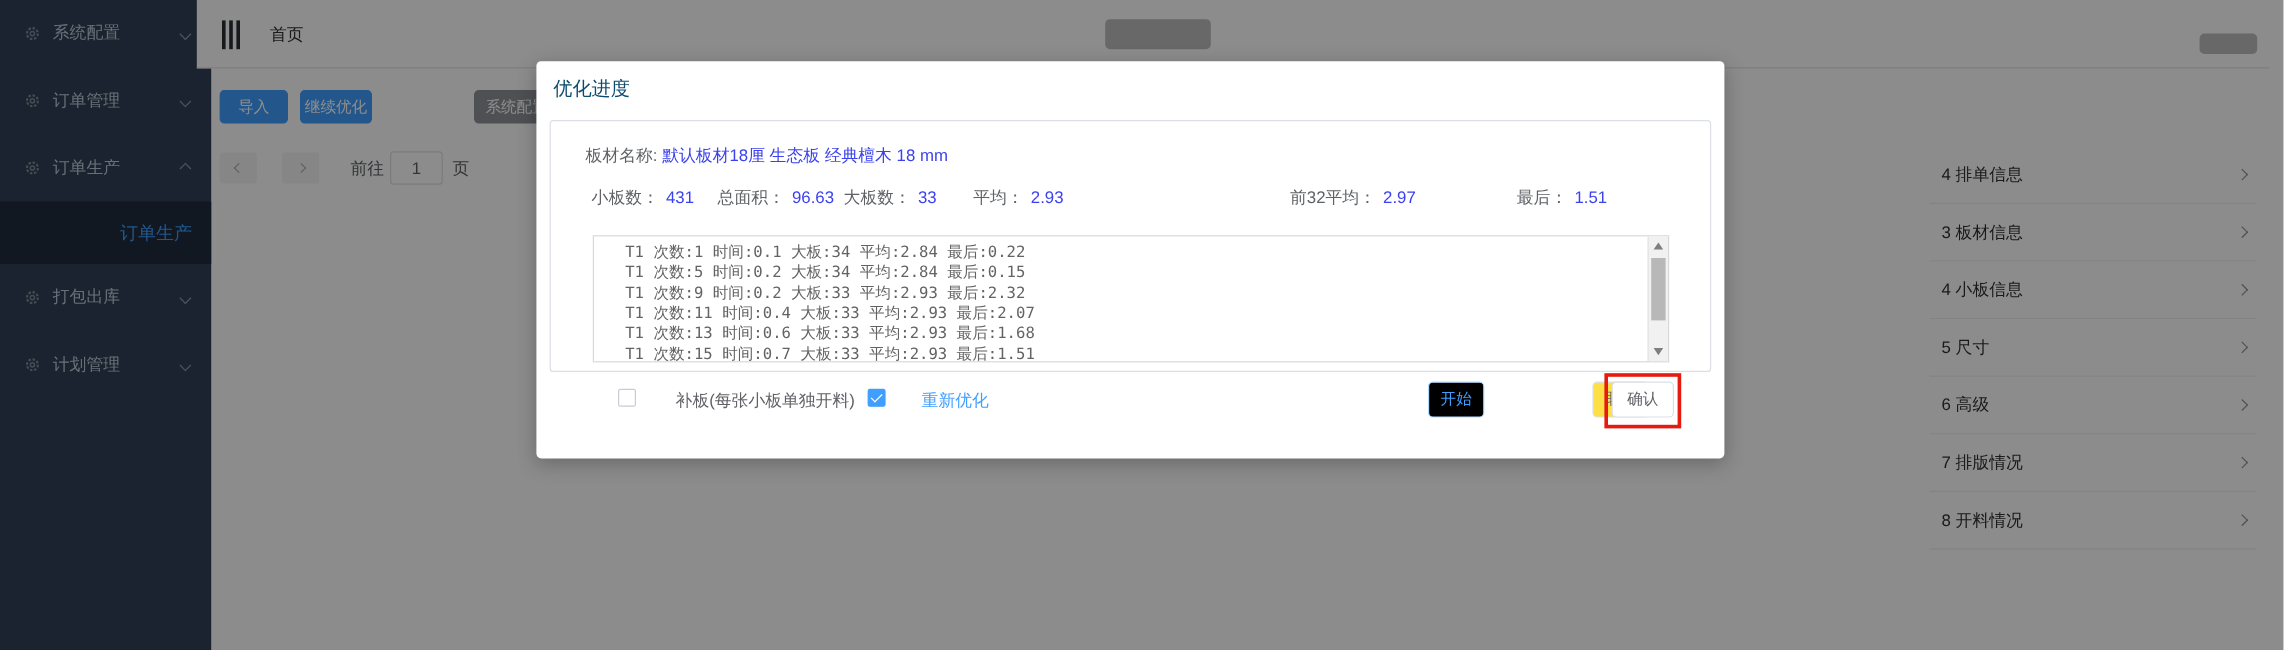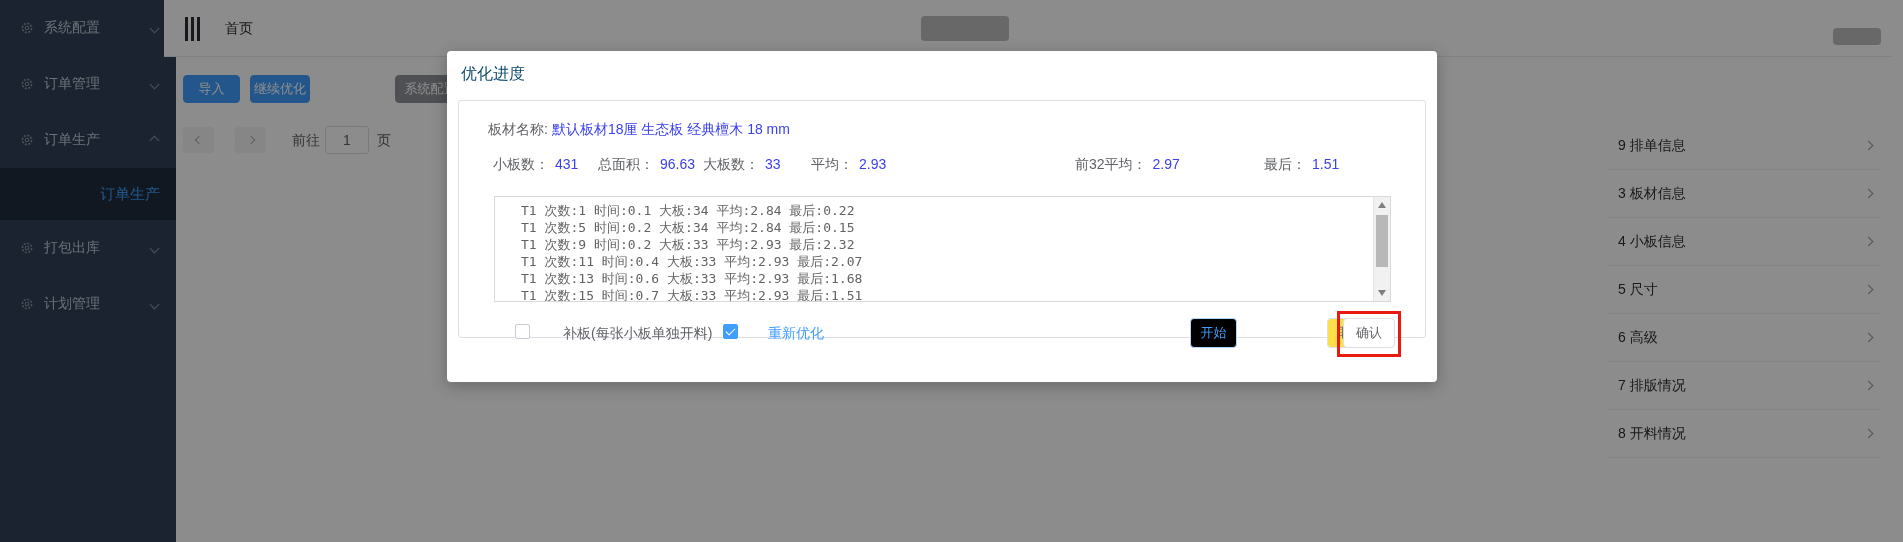--- a/index.html
+++ b/index.html
@@ -40,21 +40,21 @@
 
   
   #right-panel { left:1608px; top:122px; width:272px; z-index:1; }
   .rp-row { display:flex; align-items:center; height:48px; padding:0 8px 0 10px; border-bottom:1px solid #ebeef5; background:#fff; font-size:14px; color:#303133; cursor:pointer; }
   .rp-row .chev { border-color:#909399; margin-left:auto; transform:rotate(-45deg); }
 
   
   #overlay { left:0; top:0; width:1903px; height:542px; background:rgba(0,0,0,0.45); z-index:10; }
   #modal { left:447px; top:51px; width:990px; height:331px; background:#fff; border-radius:4px; box-shadow:0 4px 16px rgba(0,0,0,.25); z-index:20; }
   #modal-title { position:absolute; left:14px; top:13px; font-size:16px; color:#0c4a6e;font-family:Liberation Serif, serif; }
-  #modal-box { position:absolute; left:11px; top:49px; width:968px; height:238px; border:1px solid #dcdfe6; border-radius:3px; background:#fff; }
+  #modal-box { position:absolute; left:11px; top:49px; width:968px; height:210px; border:1px solid #dcdfe6; border-radius:3px; background:#fff; }
   #board-row { position:absolute; left:29px; top:20px; font-size:14px; color:#606266; white-space:nowrap; }
   #board-row .link { color:#3c41f0; margin-left:4px; }
   .stat { position:absolute; top:55px; font-size:14px; white-space:nowrap; }
   .stat .s-lbl { color:#606266; }
   .stat .s-val { color:#3c41f0; margin-left:6px; }
   #logbox { position:absolute; left:35px; top:95px; width:897px; height:106px; border:1px solid #d9d9d9; background:#fff; overflow:hidden; }
   #loglines { position:absolute; left:0; top:0; right:17px; bottom:0; overflow:hidden; padding:5px 6px 0 26px; font-family:"DejaVu Sans Mono","Liberation Mono",monospace; font-size:13px; color:#636363; line-height:17px; white-space:nowrap; }
   #logscroll { position:absolute; top:0; right:0; width:17px; height:104px; background:#f1f1f1; border-left:1px solid #e3e3e3; }
   .sb-arrow { position:absolute; left:4px; width:0; height:0; border-left:4.5px solid transparent; border-right:4.5px solid transparent; }
   .sb-arrow.up { top:5px; border-bottom:6px solid #7f7f7f; }
@@ -141,21 +141,21 @@
     </div>
   <div class="pager-btn abs" style="left:235px; top:127px; width:31px; height:26px;">
       <i class="chev right"></i>
     </div>
   <span class="goto-lbl abs" style="left:292px; top:132px;">前往</span>
   <input id="page-input" class="abs" style="left: 325px; top: 126px;" value="1">
   <span class="page-suffix abs" style="left:377px; top:132px;">页</span>
 
   <div id="right-panel" class="abs">
     <div class="rp-row">
-        <span>9 排单信息</span>
+        <span>4 排单信息</span>
         <i class="chev"></i>
       </div>
     <div class="rp-row">
         <span>3 板材信息</span>
         <i class="chev"></i>
       </div>
     <div class="rp-row">
         <span>4 小板信息</span>
         <i class="chev"></i>
       </div>

